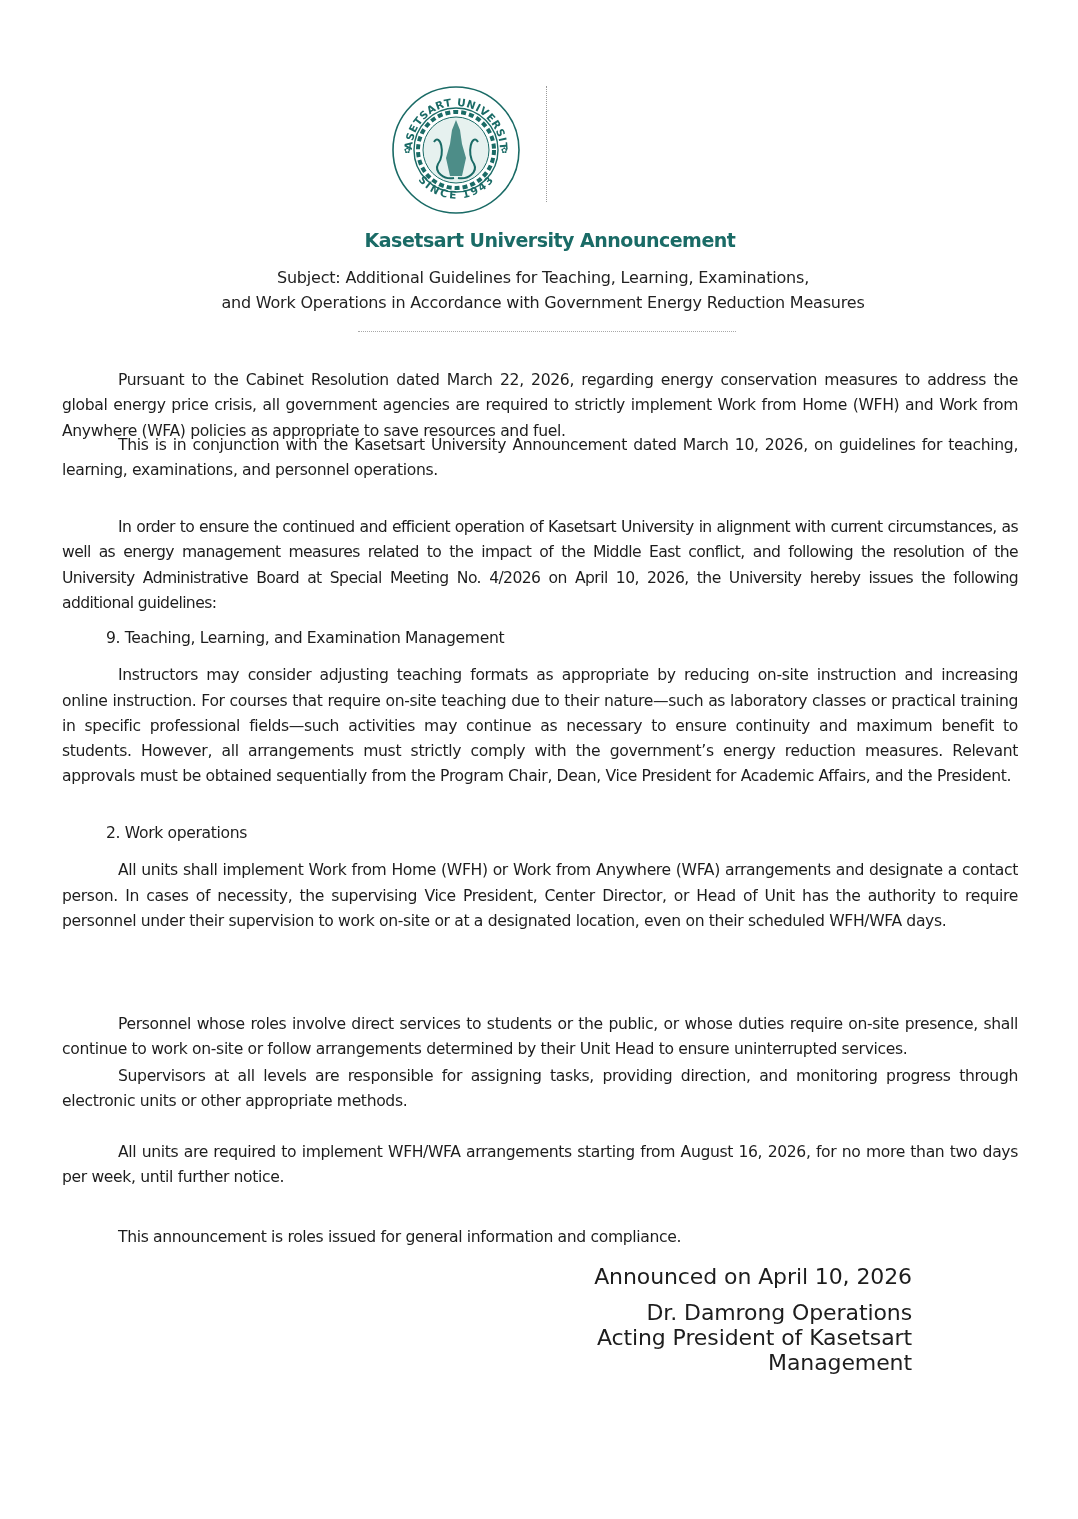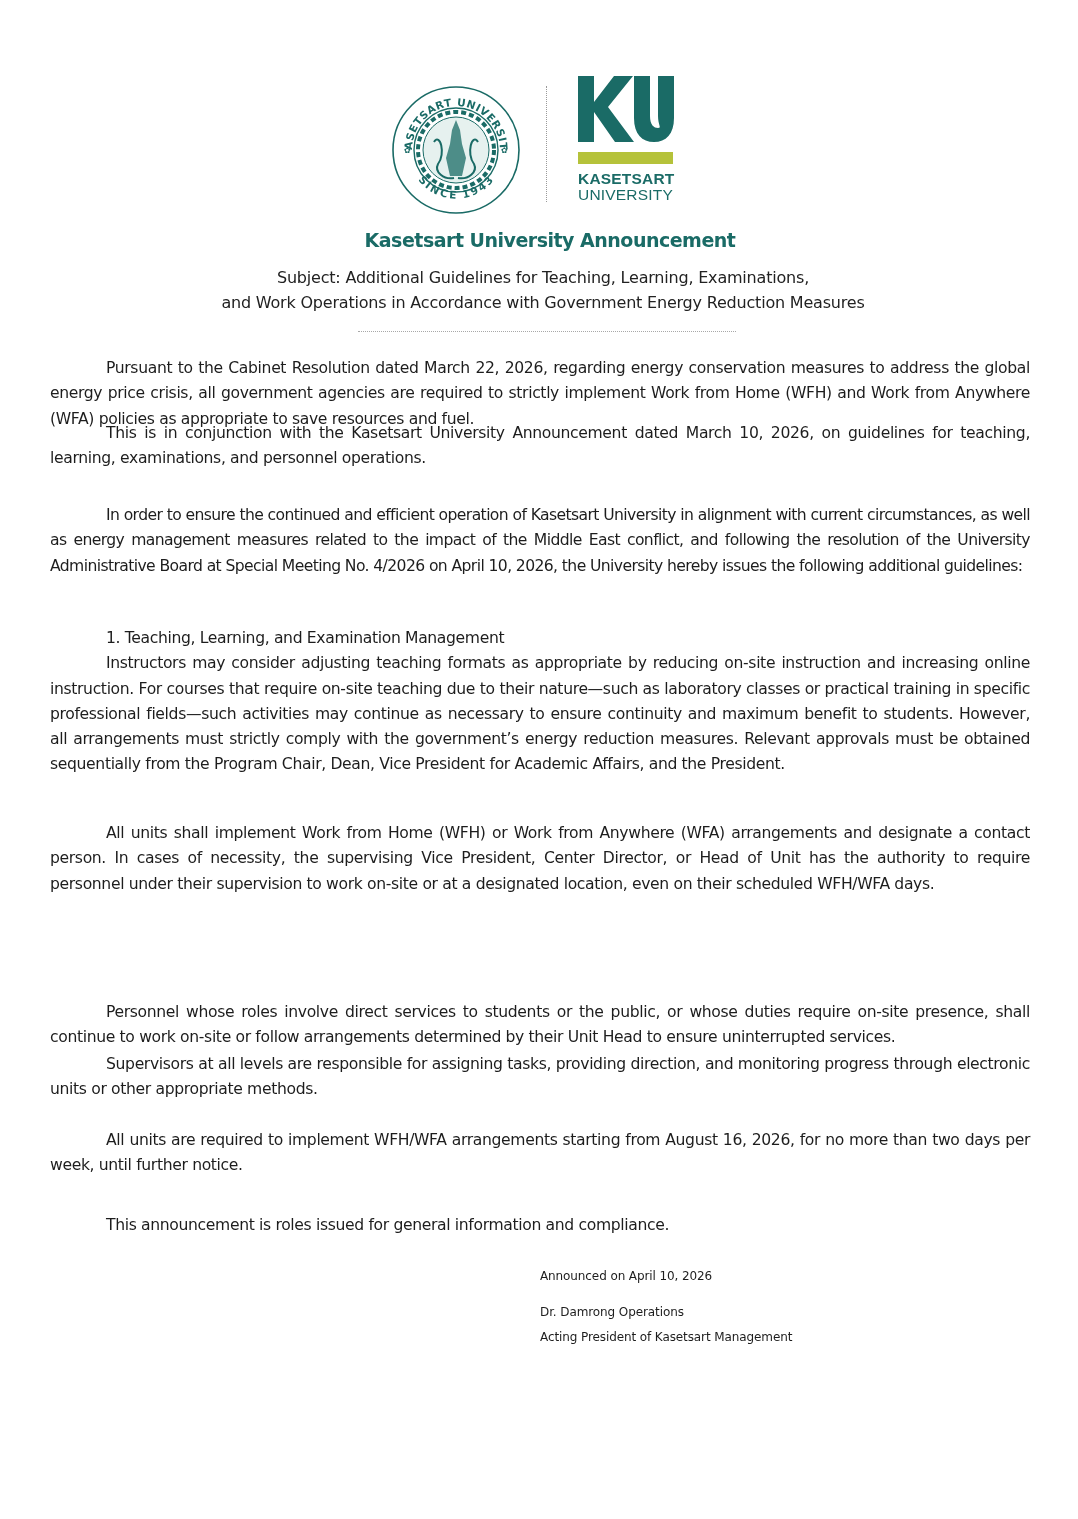--- a/index.html
+++ b/index.html
@@ -20,35 +20,35 @@
 
   .title { position: absolute; top: 229px; left: 0; width: 1100px; text-align: center;
     font-family: "DejaVu Sans", sans-serif; font-weight: bold; font-size: 19px; color: #1a6b66; letter-spacing: -0.5px; }
   .subject { position: absolute; top: 265px; left: 0; width: 1086px; text-align: center;
     font-family: "DejaVu Sans", sans-serif; font-size: 16px; line-height: 25px; color: #222; letter-spacing: -0.2px; }
   .separator { position: absolute; top: 331px; left: 358px; width: 378px; border-top: 1px dotted #a8a8a8; }
 
   .body-text { position: absolute; left: 50px; width: 980px;
     font-family: "DejaVu Sans", sans-serif; font-size: 15.6px; line-height: 25.3px; color: #1d1d1d;
     text-align: justify; letter-spacing: -0.35px; }
-  .body-text p { margin: 0; text-indent: 56px; }
+  .body-text p { margin: 12px; text-indent: 56px; }
   .body-text .heading { text-indent: 56px; margin: 0; }
 
   .p1 { top: 356px; }
   .p2 { top: 421px; }
   .p3 { top: 503px; letter-spacing: -0.6px; }
   .s1 { top: 626px; }
   .s2 { top: 821px; }
   .p4 { top: 1000px; }
   .p5 { top: 1052px; }
   .p6 { top: 1128px; }
   .p7 { top: 1213px; }
 
-  .signature { position: absolute; left: 540px; width: 372px; text-align: left;
-    font-family: "DejaVu Sans", sans-serif; font-size: 12px; line-height: 25px; color: #1d1d1d; letter-spacing: -0.1px; }
+  .signature { position: absolute; left: 540px; width: 372px; text-align: right;
+    font-family: "DejaVu Sans", sans-serif; font-size: 22px; line-height: 25px; color: #1d1d1d; letter-spacing: -0.1px; }
   .sig-date { top: 1264px; }
   .sig-name { top: 1300px; }
   .sig-role { top: 1325px; }
 </style>
 </head>
 <body>
 
 <div class="header-logos">
   <svg class="seal" viewBox="0 0 132 132">
     <defs>
@@ -67,29 +67,20 @@
     </text>
     <text font-family="DejaVu Sans, sans-serif" font-weight="bold" font-size="10.5" fill="#1a6b66" letter-spacing="0.6" dy="8">
       <textPath href="#sealBottom" startOffset="50%" text-anchor="middle">SINCE 1943</textPath>
     </text>
     <text x="14" y="69" font-size="8" fill="#1a6b66">✿</text>
     <text x="111" y="69" font-size="8" fill="#1a6b66">✿</text>
   </svg>
 
   <div class="logo-divider"></div>
 
-  <div class="ku-logo">
-    <svg class="ku-letters" viewBox="0 0 96 66">
-      <path d="M0 0 H16 V26 L36 0 H55 L30 31 L56 66 H37 L16 36 V66 H0 Z" fill="#1a6b66"></path>
-      <path d="M56 0 H72 V40 C72 49, 76 52, 80 52 C84 52, 80 52, 80 52 C84 52, 80 49, 80 40 V0 H96 V42 C96 58, 88 66, 76 66 C64 66, 56 58, 56 42 Z" fill="#1a6b66"></path>
-    </svg>
-    <div class="ku-bar"></div>
-    <div class="ku-name1">KASETSART</div>
-    <div class="ku-name2">UNIVERSITY</div>
-  </div>
 </div>
 
 <div class="title">Kasetsart University Announcement</div>
 
 <div class="subject">
   <div>Subject: Additional Guidelines for Teaching, Learning, Examinations,</div>
   <div>and Work Operations in Accordance with Government Energy Reduction Measures</div>
 </div>
 
 <div class="separator"></div>
@@ -100,25 +91,26 @@
 
 <div class="body-text p2">
   <p>This is in conjunction with the Kasetsart University Announcement dated March 10, 2026, on guidelines for teaching, learning, examinations, and personnel operations.</p>
 </div>
 
 <div class="body-text p3">
   <p>In order to ensure the continued and efficient operation of Kasetsart University in alignment with current circumstances, as well as energy management measures related to the impact of the Middle East conflict, and following the resolution of the University Administrative Board at Special Meeting No. 4/2026 on April 10, 2026, the University hereby issues the following additional guidelines:</p>
 </div>
 
 <div class="body-text s1">
-  <p class="heading">1. Teaching, Learning, and Examination Management</p>
+  <p class="heading">9. Teaching, Learning, and Examination Management</p>
   <p>Instructors may consider adjusting teaching formats as appropriate by reducing on-site instruction and increasing online instruction. For courses that require on-site teaching due to their nature—such as laboratory classes or practical training in specific professional fields—such activities may continue as necessary to ensure continuity and maximum benefit to students. However, all arrangements must strictly comply with the government’s energy reduction measures. Relevant approvals must be obtained sequentially from the Program Chair, Dean, Vice President for Academic Affairs, and the President.</p>
 </div>
 
 <div class="body-text s2">
+  <p class="heading">2. Work operations</p>
   <p>All units shall implement Work from Home (WFH) or Work from Anywhere (WFA) arrangements and designate a contact person. In cases of necessity, the supervising Vice President, Center Director, or Head of Unit has the authority to require personnel under their supervision to work on-site or at a designated location, even on their scheduled WFH/WFA days.</p>
 </div>
 
 <div class="body-text p4">
   <p>Personnel whose roles involve direct services to students or the public, or whose duties require on-site presence, shall continue to work on-site or follow arrangements determined by their Unit Head to ensure uninterrupted services.</p>
 </div>
 
 <div class="body-text p5">
   <p>Supervisors at all levels are responsible for assigning tasks, providing direction, and monitoring progress through electronic units or other appropriate methods.</p>
 </div>

